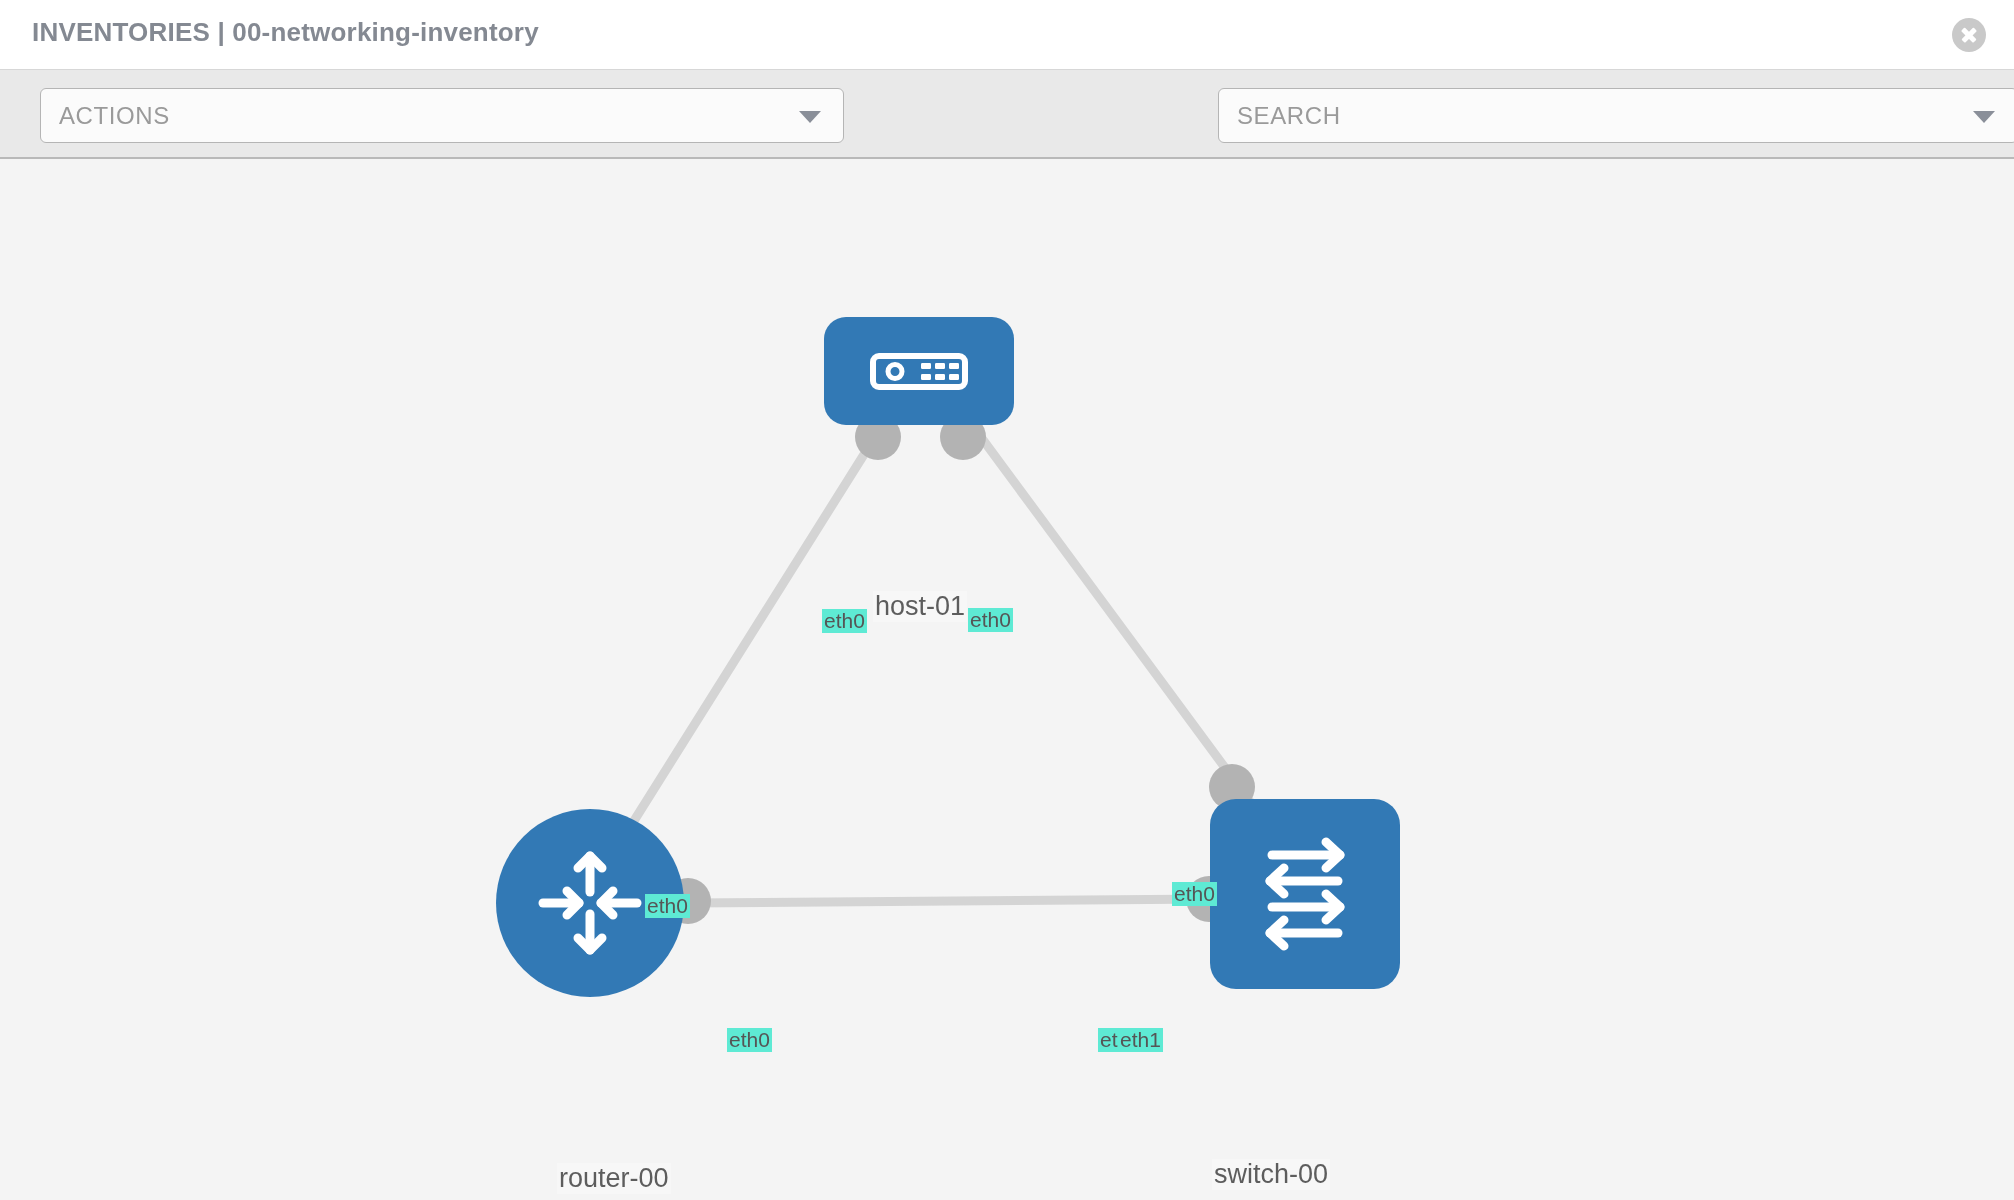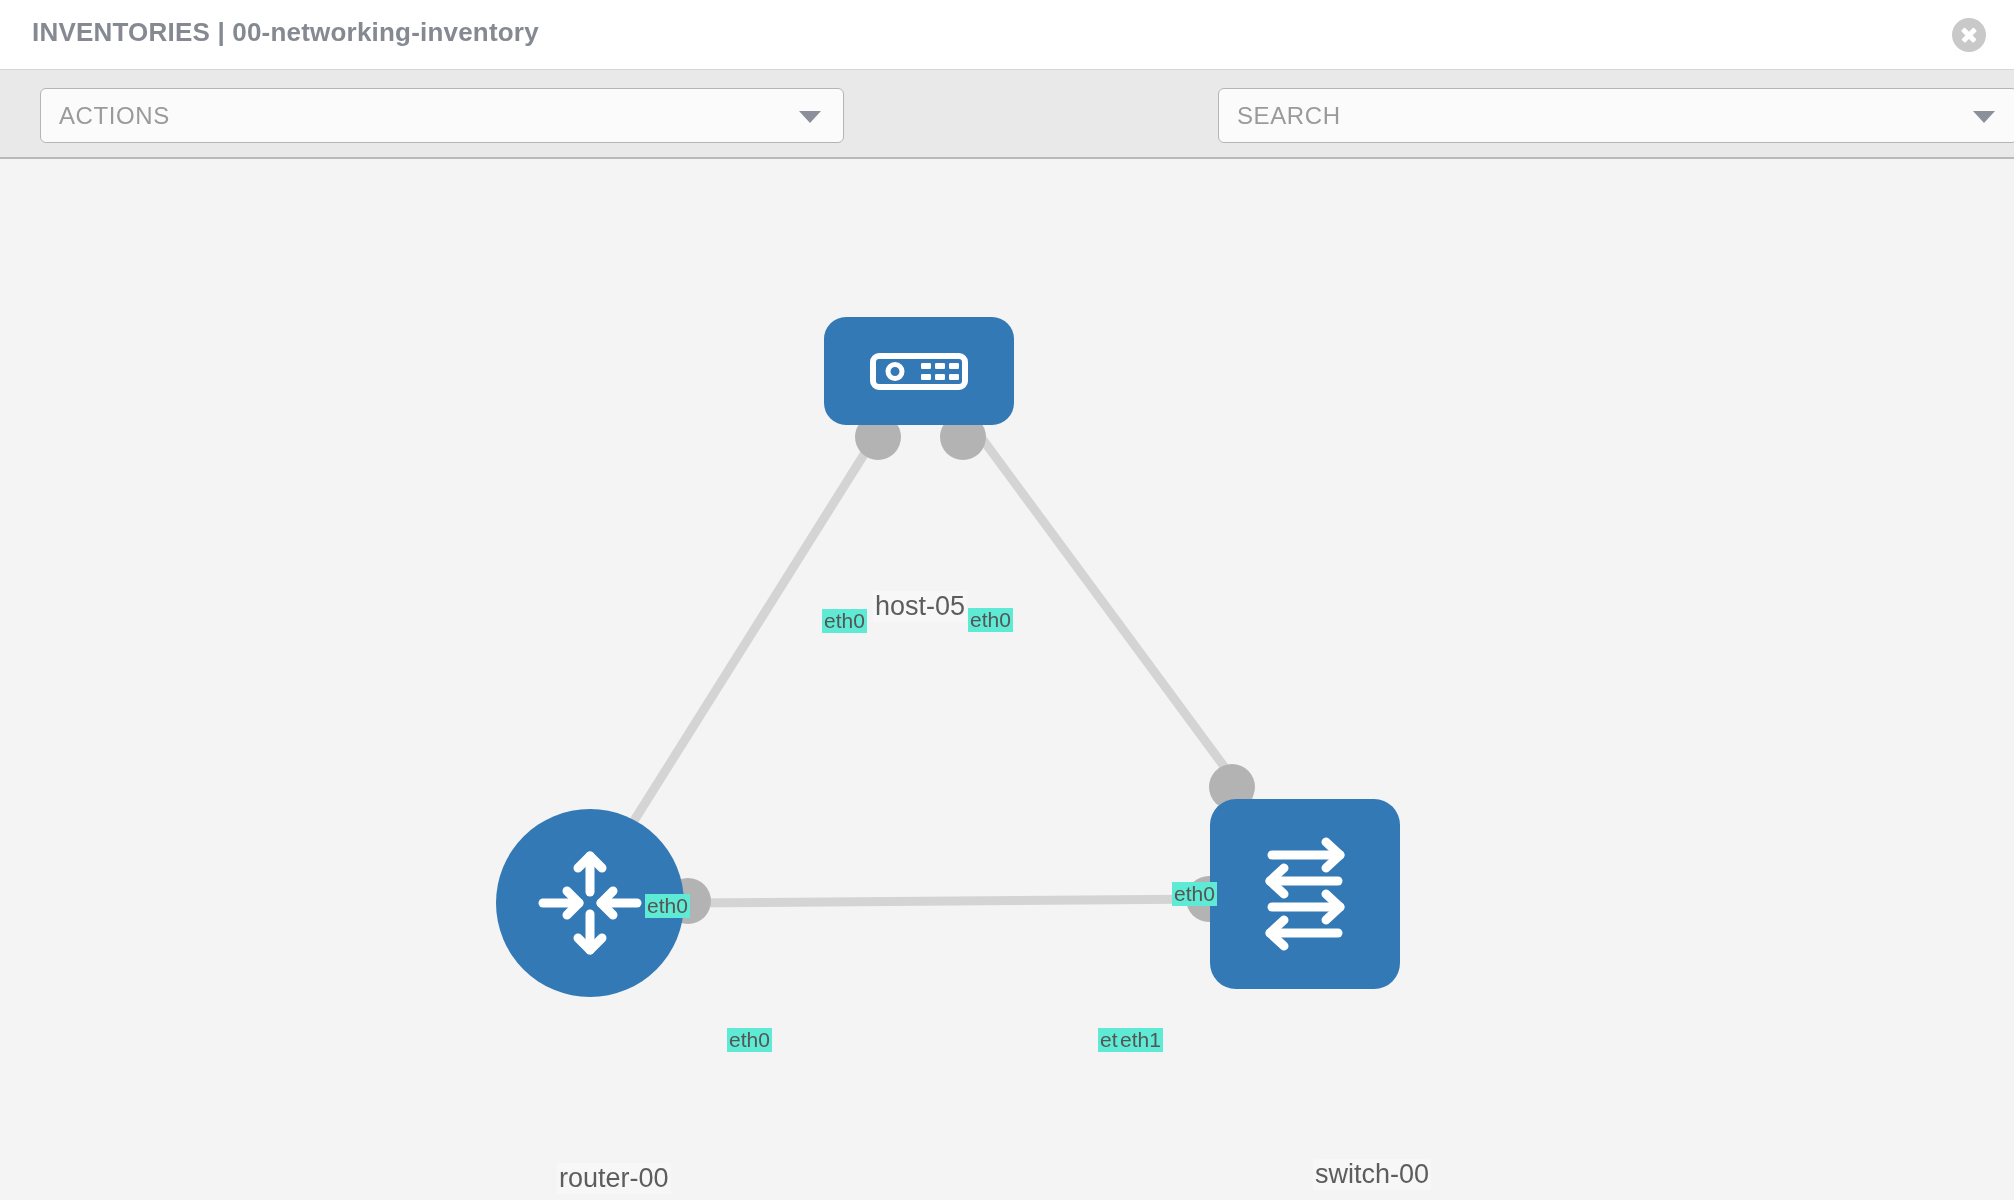--- a/index.html
+++ b/index.html
@@ -109,21 +109,21 @@
 
   .node-label {
     position: absolute;
     font-size: 27px; color: #5d5d5d;
     background: #f7f7f7;
     white-space: nowrap;
     padding: 0 2px;
   }
   .lbl-host   { left: 873px; top: 432px; }
   .lbl-router { left: 531px; top: 1004px; margin-left: 26px; }
-  .lbl-switch { left: 1313px; top: 1000px; text-align: center; }
+  .lbl-switch { left: 1212px; top: 1000px; text-align: center; }
 
   .edge-label {
     position: absolute;
     font-size: 21px; color: #555555;
     background: #5eead4;
     white-space: nowrap;
     padding: 0 2px;
   }
   .el-host-left   { left: 822px; top: 450px; }
   .el-host-right  { left: 968px; top: 449px; }
@@ -195,21 +195,21 @@
         <g fill="#ffffff">
           <rect x="52" y="17" width="10" height="6" rx="1.2"></rect>
           <rect x="66" y="17" width="10" height="6" rx="1.2"></rect>
           <rect x="80" y="17" width="10" height="6" rx="1.2"></rect>
           <rect x="52" y="28" width="10" height="6" rx="1.2"></rect>
           <rect x="66" y="28" width="10" height="6" rx="1.2"></rect>
           <rect x="80" y="28" width="10" height="6" rx="1.2"></rect>
         </g>
       </svg>
     </div>
-    <div class="node-label lbl-host">host-05</div>
+    <div class="node-label lbl-host">host-01</div>
 
     <div class="node router">
       <svg width="118" height="118" viewBox="0 0 118 118">
         <g stroke="#ffffff" stroke-width="9" stroke-linecap="round" stroke-linejoin="round" fill="none">
           <line x1="59" y1="12" x2="59" y2="48"></line>
           <polyline points="47,24 59,12 71,24"></polyline>
           <line x1="59" y1="106" x2="59" y2="70"></line>
           <polyline points="47,94 59,106 71,94"></polyline>
           <line x1="12" y1="59" x2="48" y2="59"></line>
           <polyline points="36,47 48,59 36,71"></polyline>

